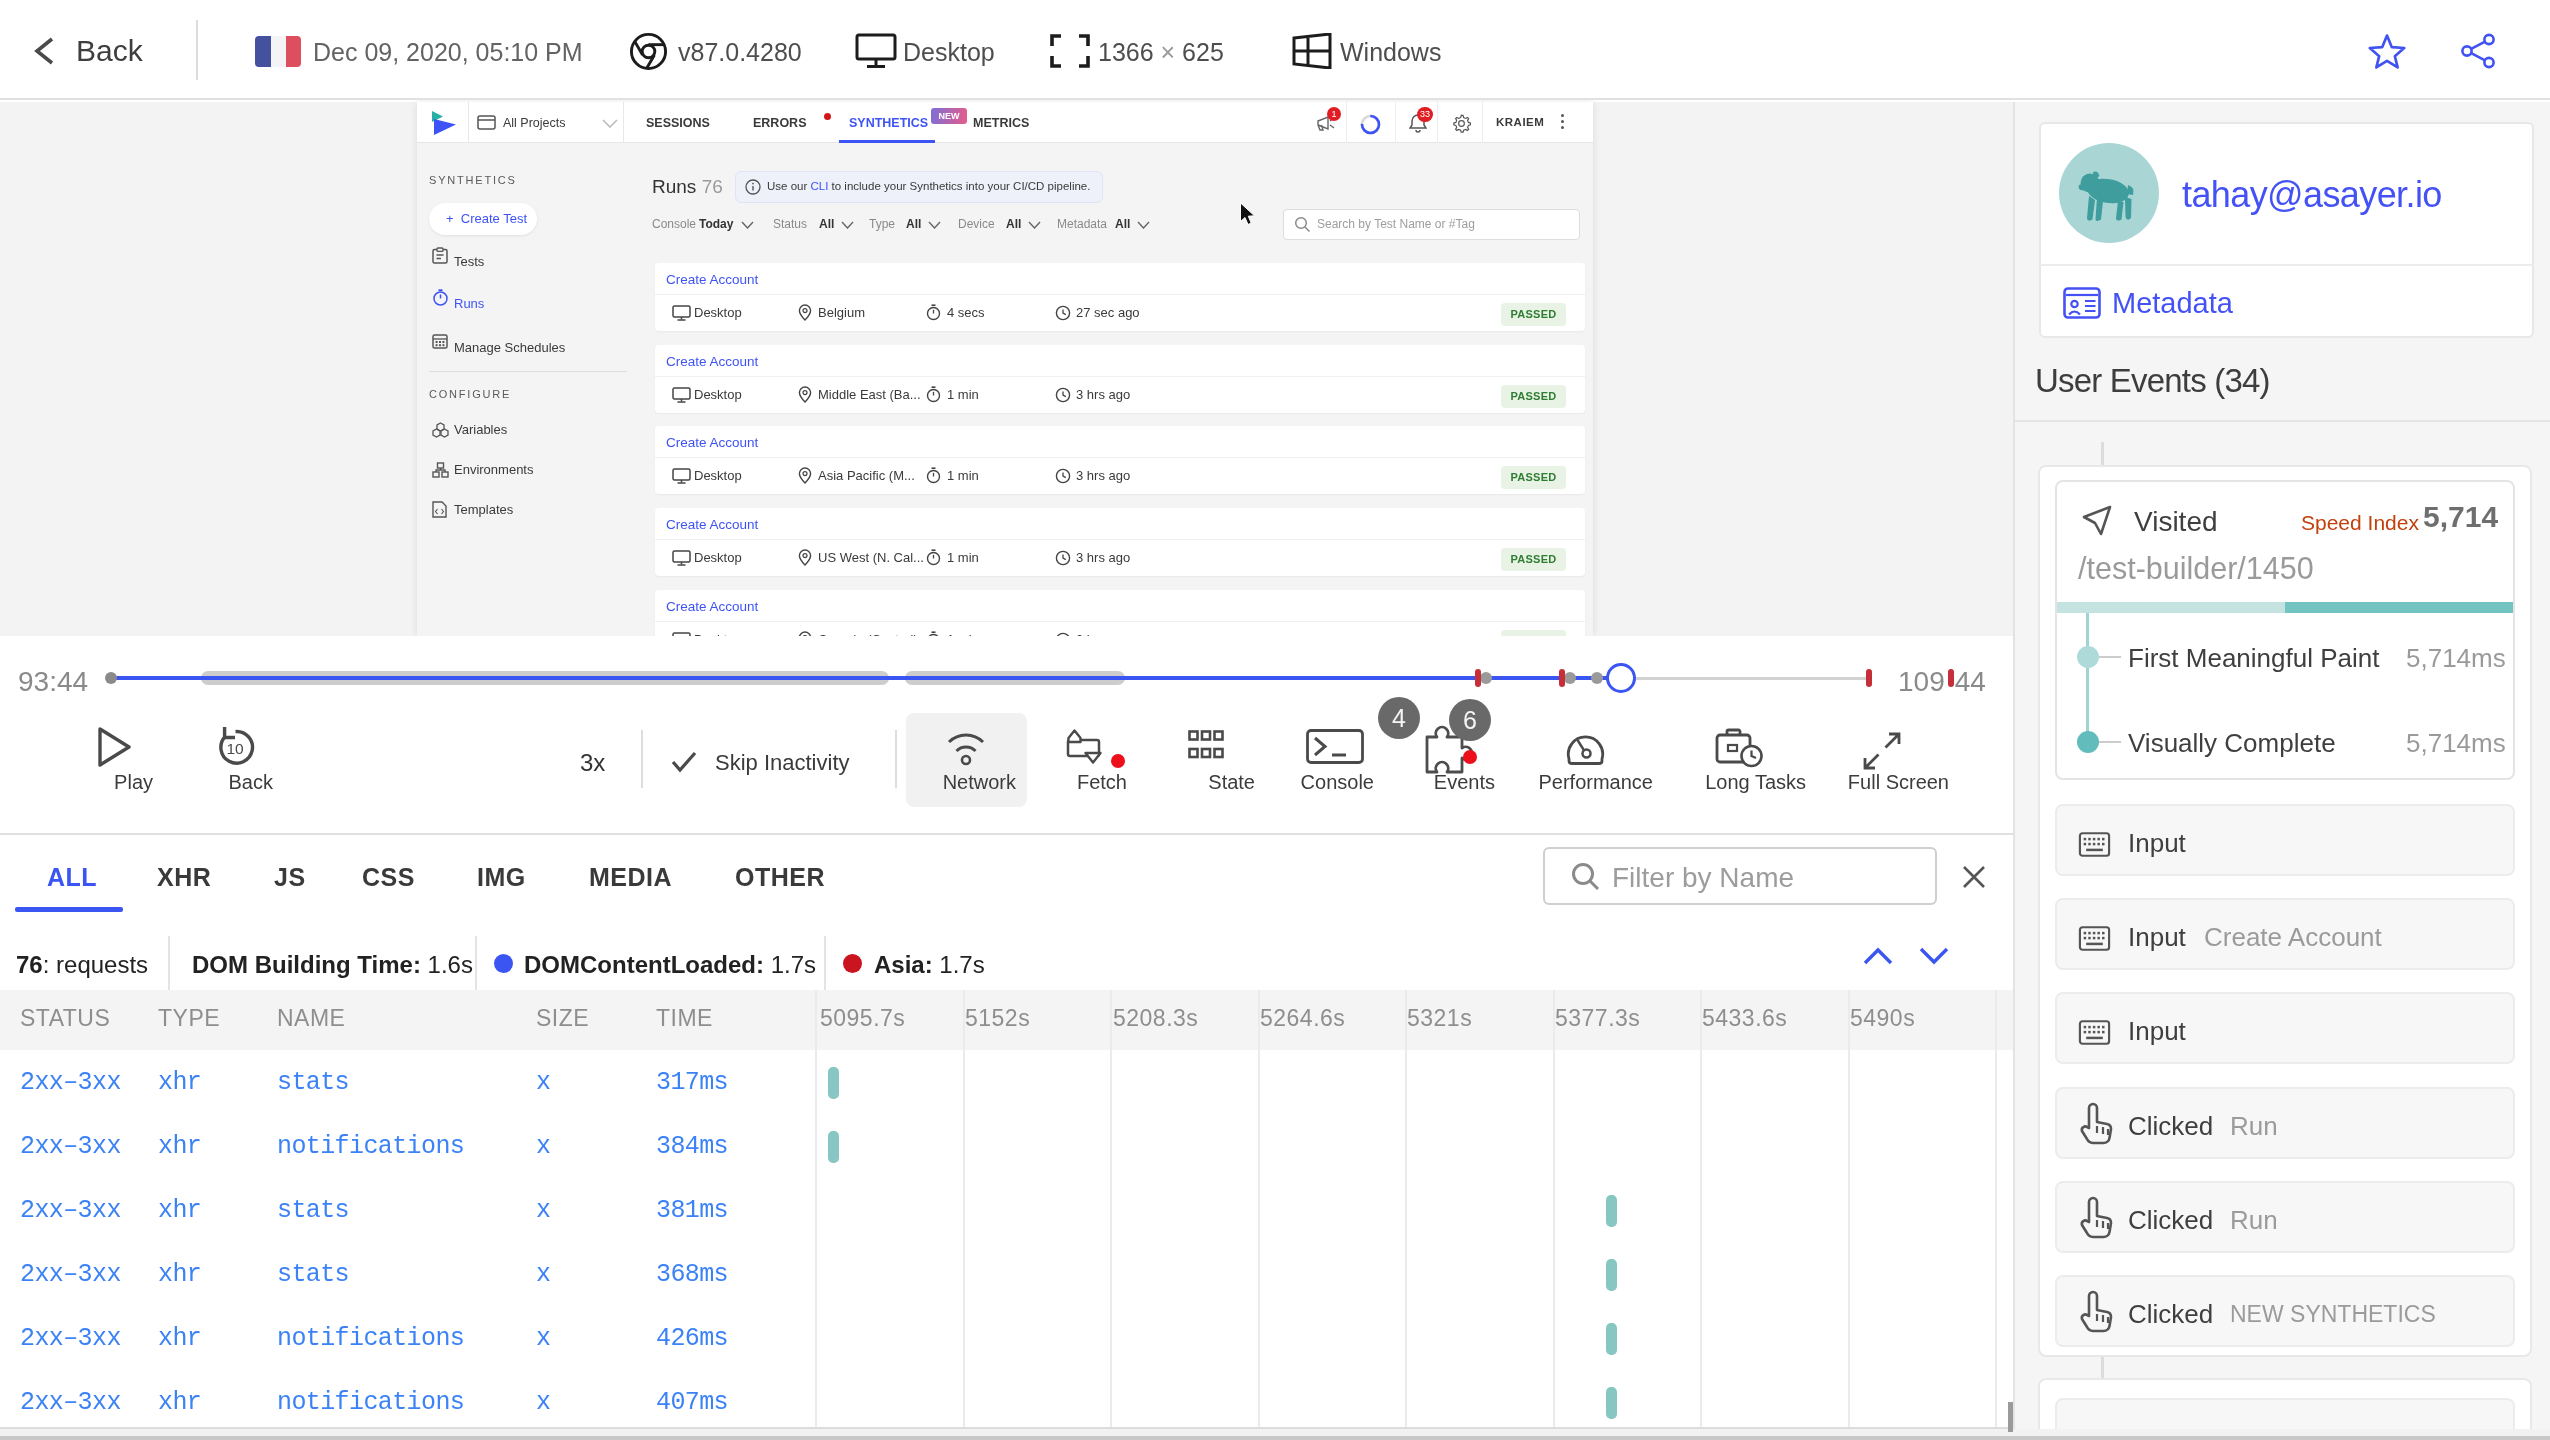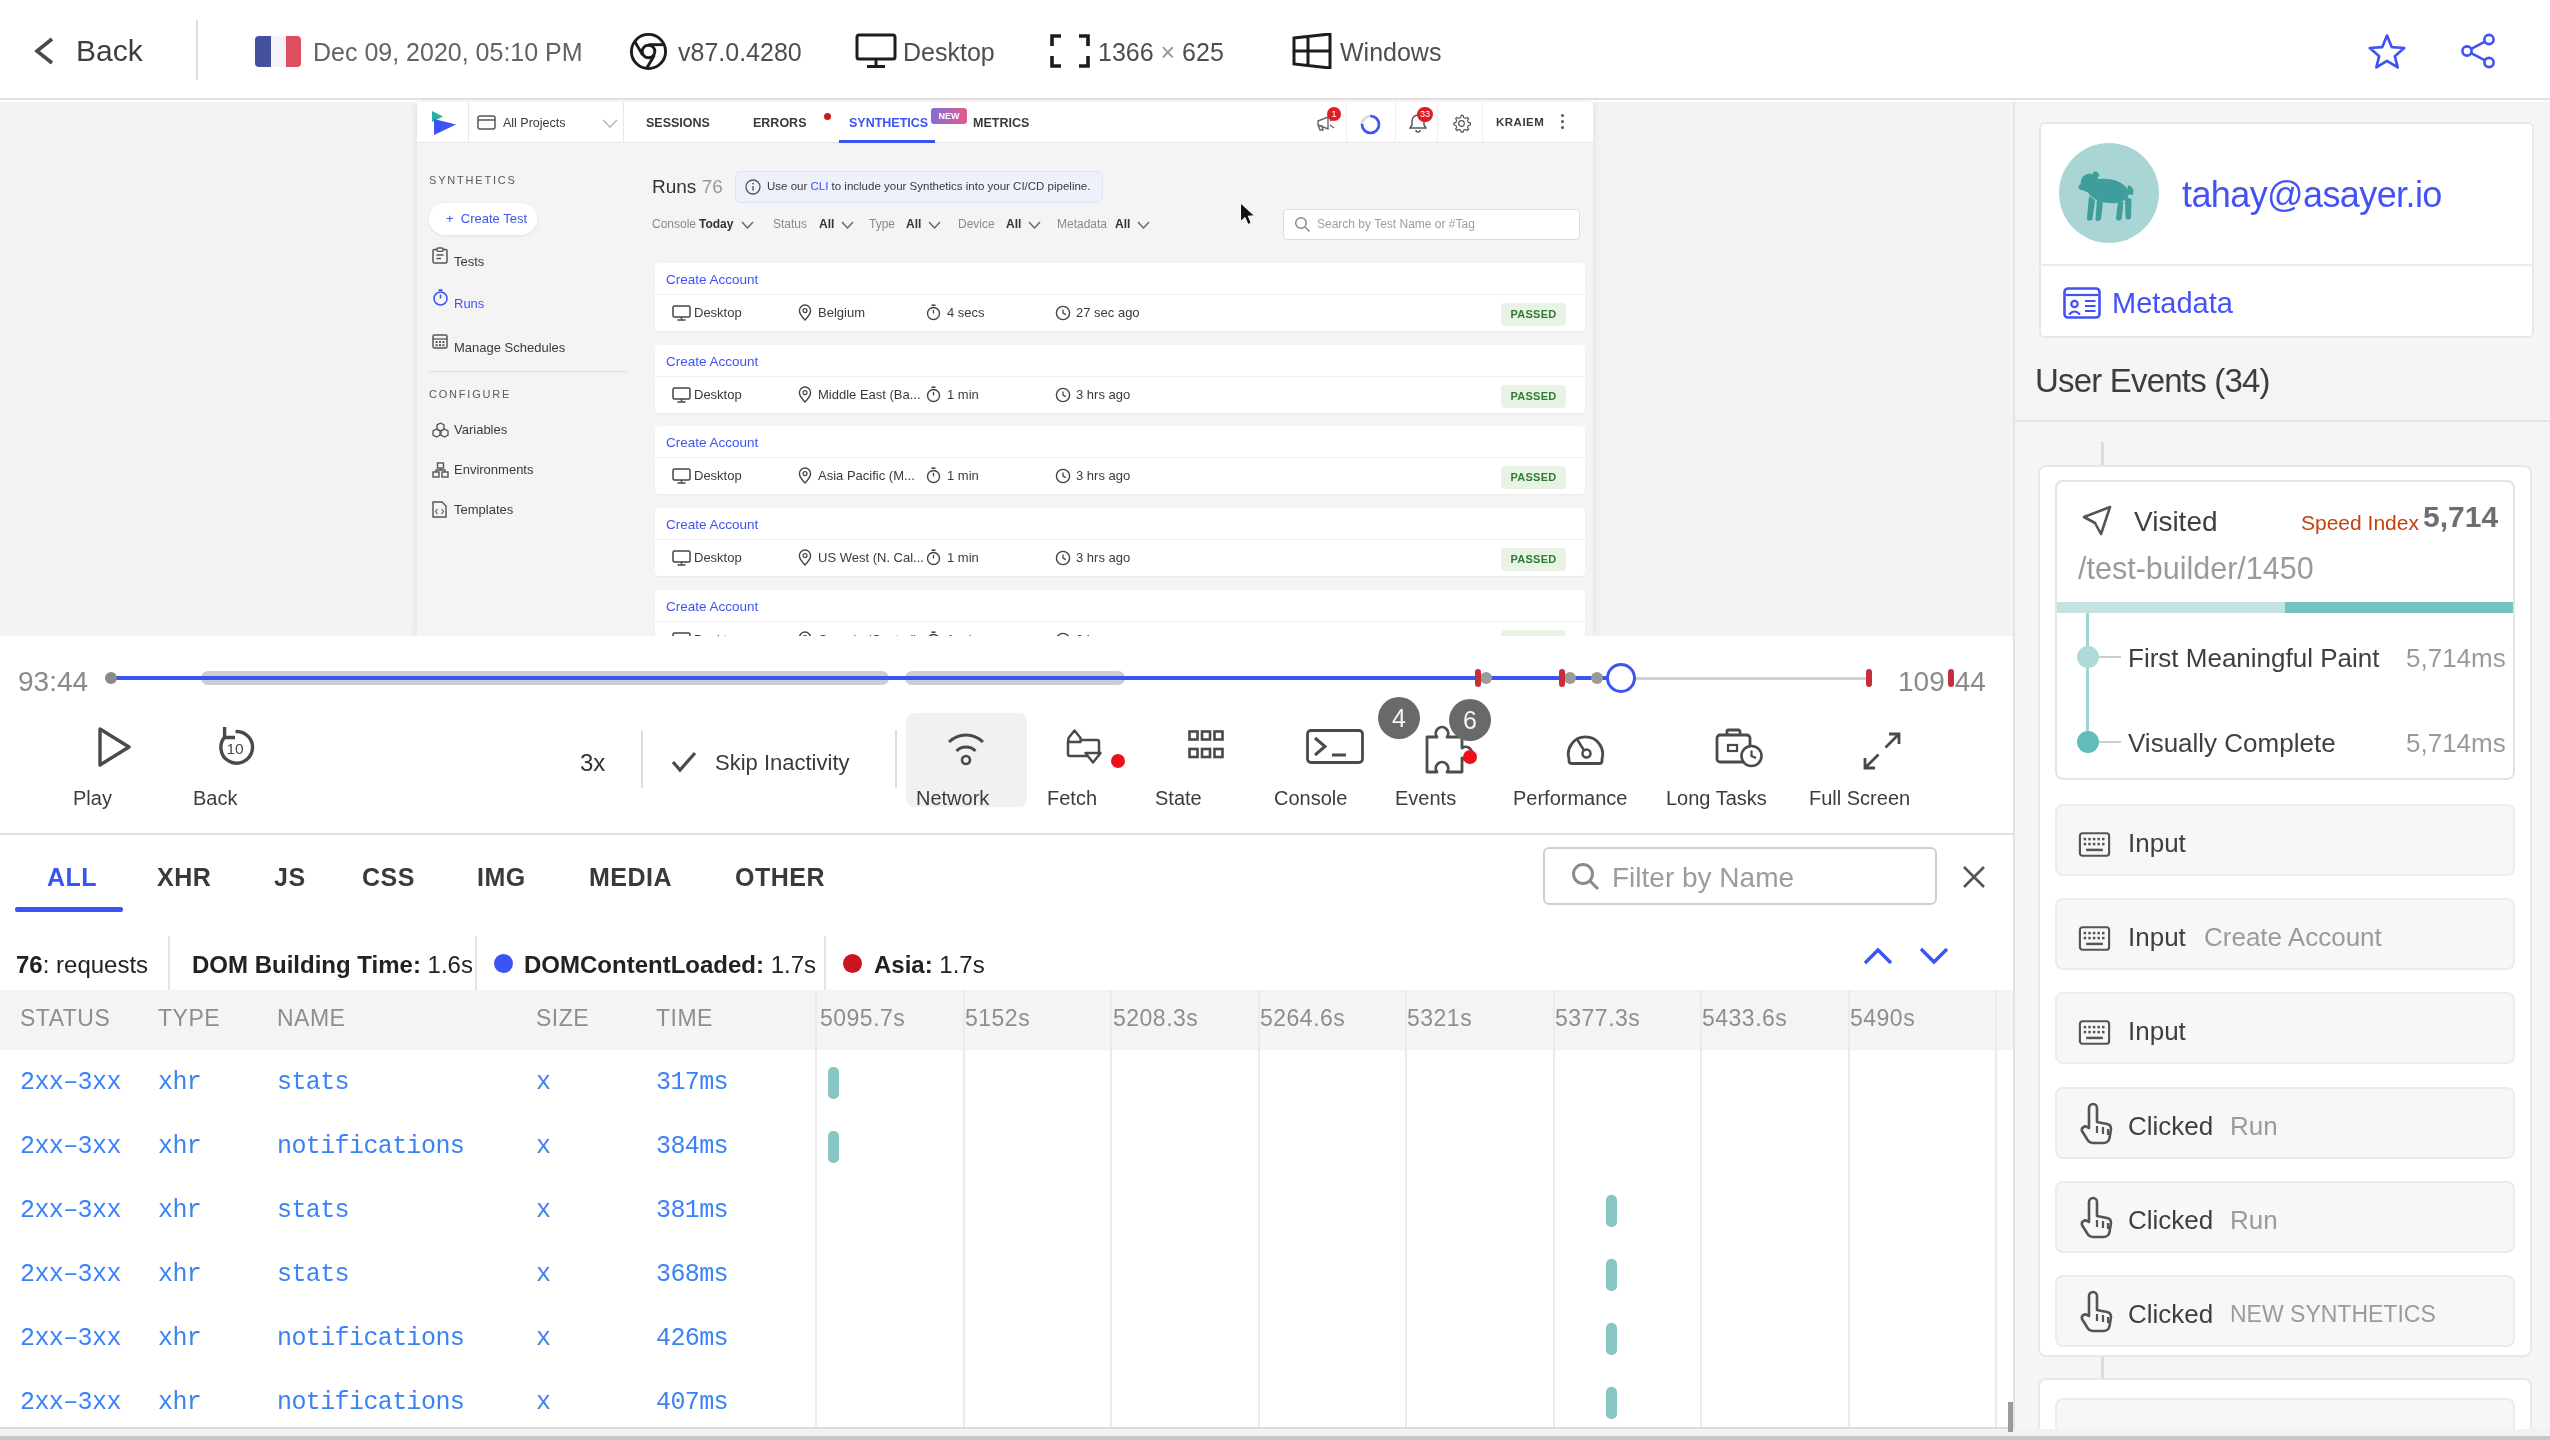--- a/index.html
+++ b/index.html
@@ -29,21 +29,21 @@
 .runcard .stw { position:absolute; left:271px; top:9px; width:15px; height:17px; }
 .runcard .clk { position:absolute; left:400px; top:10px; width:16px; height:16px; }
 .runcard .passed { position:absolute; left:846px; top:8px; width:65px; height:23px; background:#e9f3e5;
   color:#2e7d32; font-size:11px; font-weight:bold; text-align:center; line-height:23px; border-radius:4px; letter-spacing:.3px; }
 
 
 #timeline { position:absolute; left:0; top:636px; width:2013px; height:74px; background:#fff; }
 
 
 #controls { position:absolute; left:0; top:710px; width:2013px; height:123px; background:#fff; }
-.ctl-label { position:absolute; font-size:20px; color:#3c3c3c; text-align:left; top:77px; }
+.ctl-label { position:absolute; font-size:20px; color:#3c3c3c; text-align:right; top:61px; }
 
 
 #netpanel { position:absolute; left:0; top:833px; width:2013px; height:594px; background:#fff;
   border-top:2px solid #e0e0e0; }
 .tab { position:absolute; top:28px; font-size:25px; font-weight:bold; color:#3a3a3a; letter-spacing:.5px; }
 .vline { position:absolute; width:2px; background:#ebebeb; }
 .hdr { position:absolute; top:170px; font-size:23px; color:#8e8e8e; letter-spacing:.5px; }
 .cell { position:absolute; font-family:"Liberation Mono", monospace; font-size:25px; letter-spacing:-0.6px; color:#3b82f6; }
 .bar { position:absolute; width:11px; height:32px; border-radius:5px; background:#87c6c2; }
 

